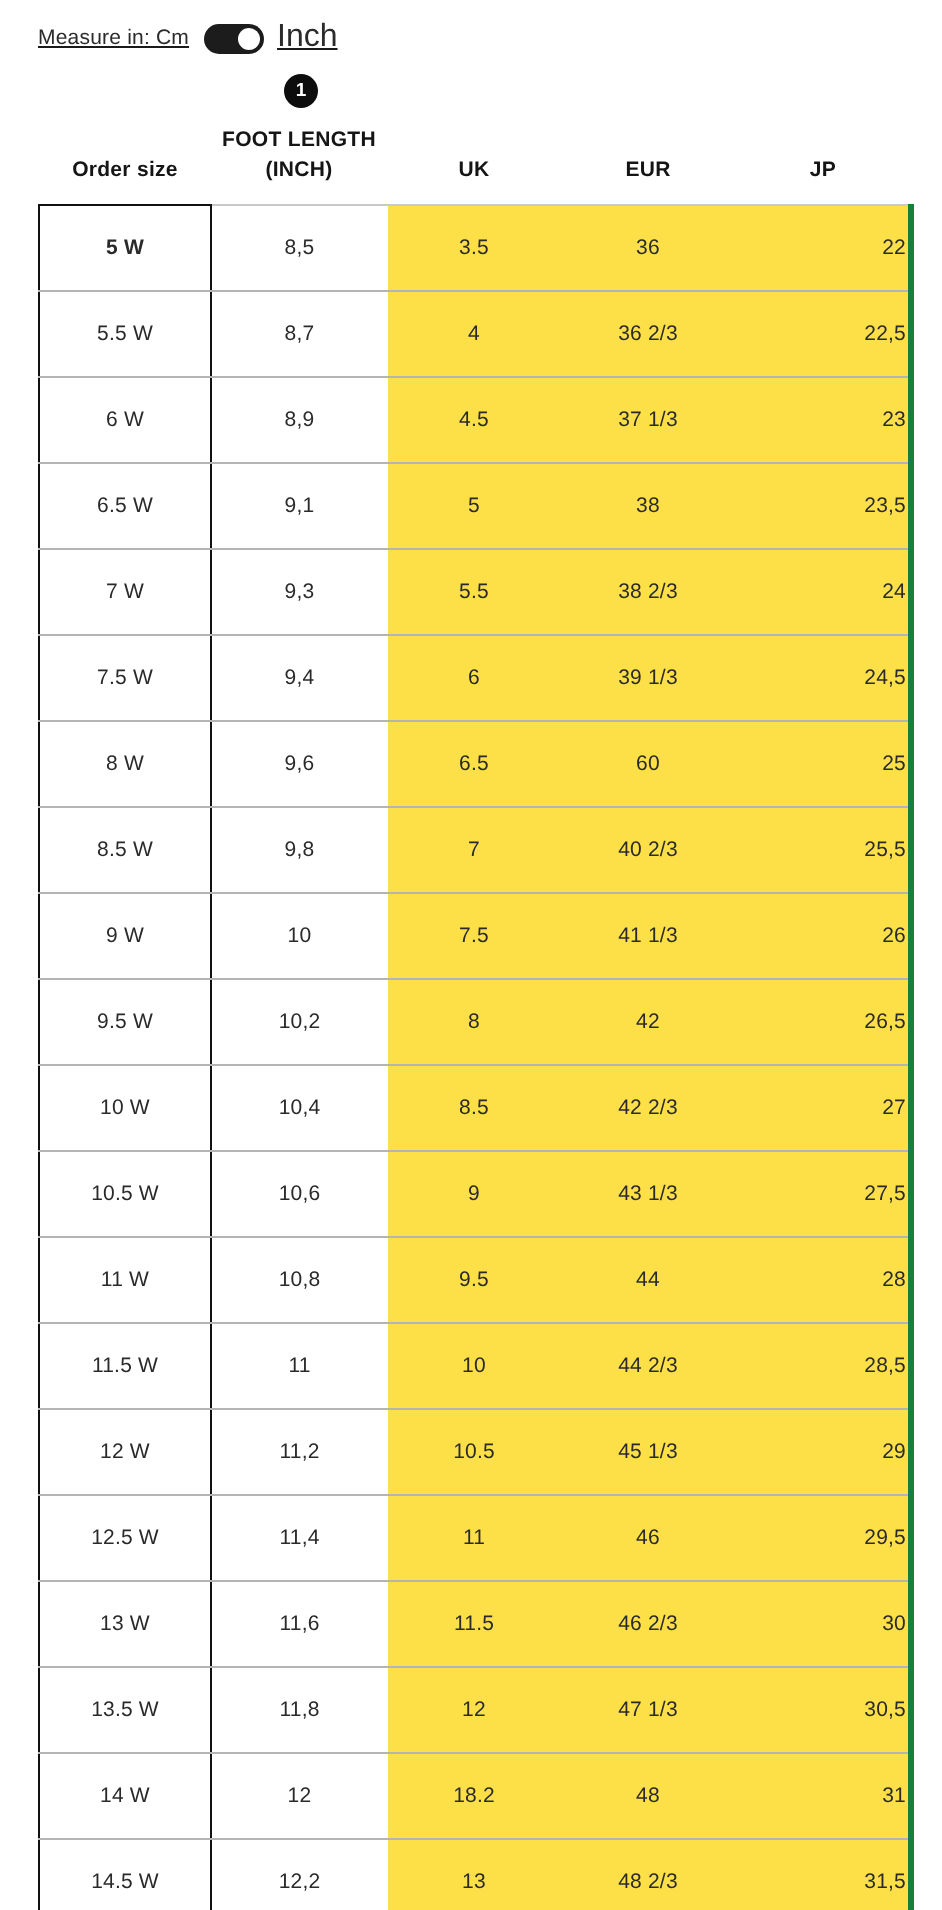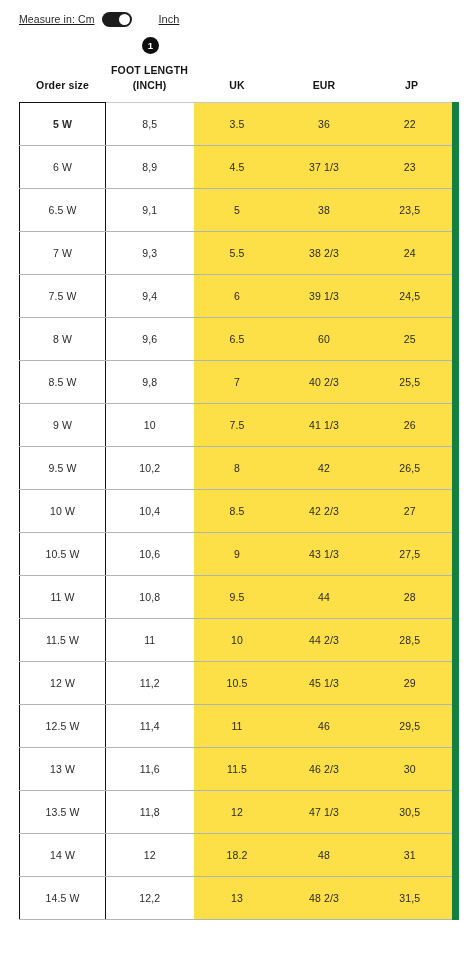--- a/index.html
+++ b/index.html
@@ -43,23 +43,22 @@
   .toggle-knob {
     position: absolute;
     top: 2px;
     right: 2px;
     width: 11px;
     height: 11px;
     border-radius: 50%;
     background: #ffffff;
   }
   .unit-inch {
-    font-size: 11px;
+    font-size: 16px;
     color: #2b2b2b;
-    margin-left: 20px;
   }
 
   
   .badge-row {
     height: 34px;
     position: relative;
   }
   .badge {
     position: absolute;
     left: 142px;
@@ -115,21 +114,22 @@
     border-bottom: 1px solid #b4b4b4;
     background: #ffffff;
     letter-spacing: 0.1px;
   }
   
   tbody td.shaded {
     background: #fde047;
   }
   
   tbody td.last {
-    border-right: 7px solid #15803d;
+    border-right: 3px solid #15803d;
+    text-align: right;
   }
   tbody tr:first-child td.last {
     border-top-right-radius: 5px;
   }
 
   
   tbody td.highlight {
     border-left: 1.6px solid #111111;
     border-right: 1.6px solid #111111;
   }
@@ -189,20 +189,27 @@
     </thead>
     <tbody id="table-body">
         <tr>
           <td class="highlight">5 W</td>
           <td>8,5</td>
           <td class="shaded">3.5</td>
           <td class="shaded">36</td>
           <td class="shaded last">22</td>
         </tr>
         <tr>
+          <td class="highlight">5.5 W</td>
+          <td>8,7</td>
+          <td class="shaded">4</td>
+          <td class="shaded">36 2/3</td>
+          <td class="shaded last">22,5</td>
+        </tr>
+        <tr>
           <td class="highlight">6 W</td>
           <td>8,9</td>
           <td class="shaded">4.5</td>
           <td class="shaded">37 1/3</td>
           <td class="shaded last">23</td>
         </tr>
         <tr>
           <td class="highlight">6.5 W</td>
           <td>9,1</td>
           <td class="shaded">5</td>

